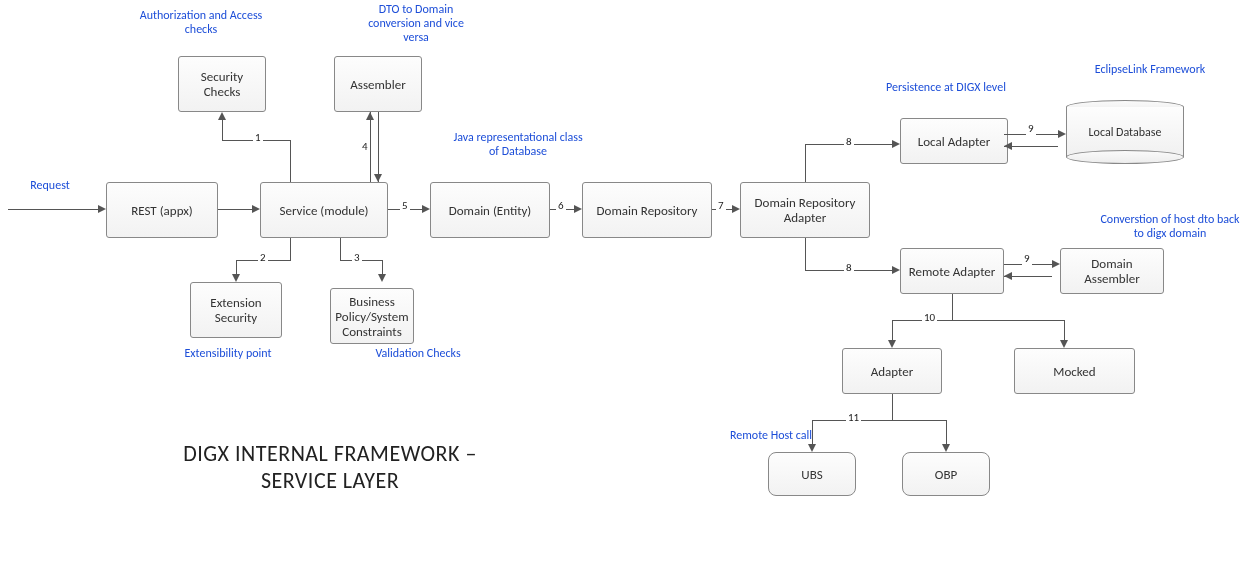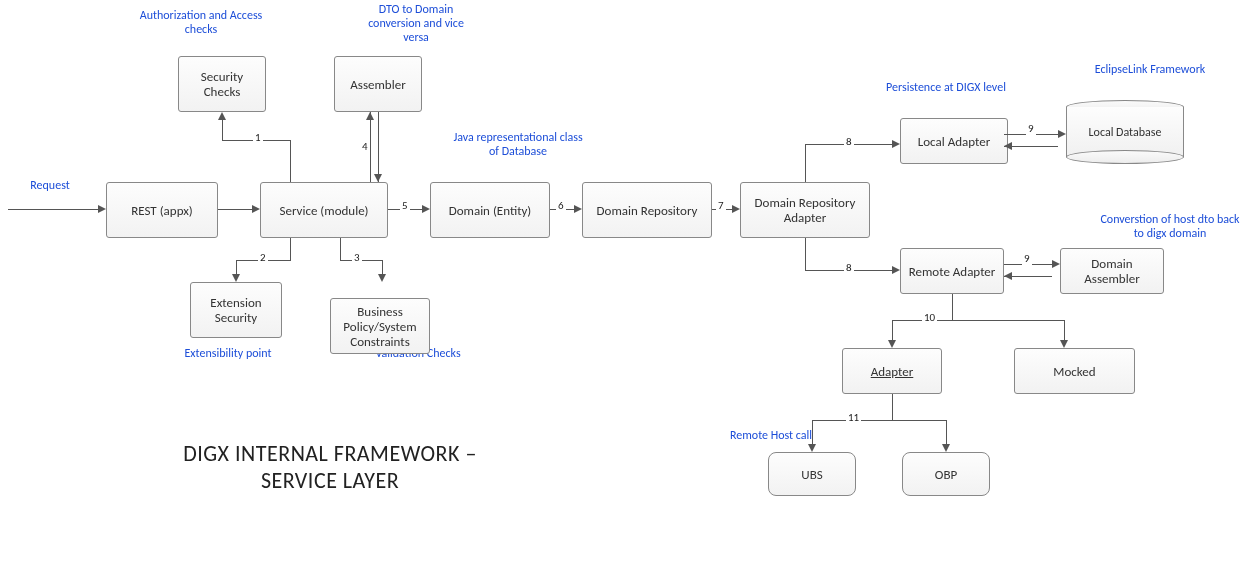--- a/index.html
+++ b/index.html
@@ -115,25 +115,25 @@
 <div class="box" style="left:900px; top:248px; width:104px; height:46px;">
     <span>Remote Adapter</span>
   </div>
 <div class="box" style="left:1060px; top:248px; width:104px; height:46px;">
     <span>Domain Assembler</span>
   </div>
 
 <div class="box" style="left:190px; top:282px; width:92px; height:56px;">
     <span>Extension Security</span>
   </div>
-<div class="box" style="left:330px; top:298px; width:100px; height:56px;">
+<div class="box" style="left:330px; top:288px; width:84px; height:56px;">
     <span>Business Policy/System Constraints</span>
   </div>
 
-<div class="box" style="left:842px; top:348px; width:100px; height:46px;text-decoration:underline;">
+<div class="box" style="left:842px; top:348px; width:100px; height:46px;">
     <span>Adapter</span>
   </div>
 <div class="box" style="left:1014px; top:348px; width:121px; height:46px;">
     <span>Mocked</span>
   </div>
 
 <div class="box" style="left:768px; top:452px; width:88px; height:44px; border-radius:8px;">
     <span>UBS</span>
   </div>
 <div class="box" style="left:902px; top:452px; width:88px; height:44px; border-radius:8px;">

